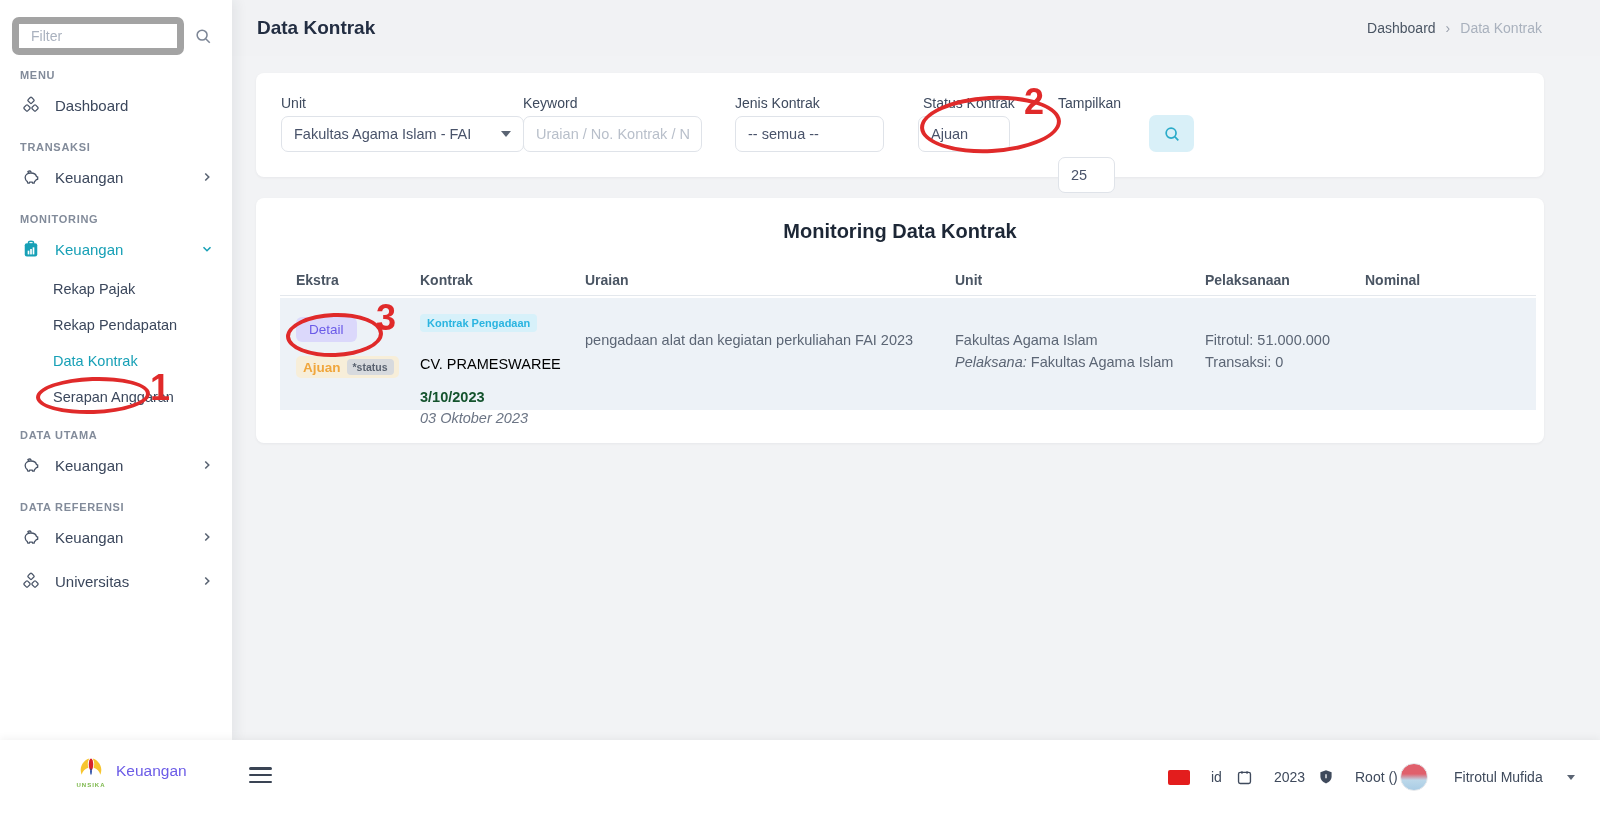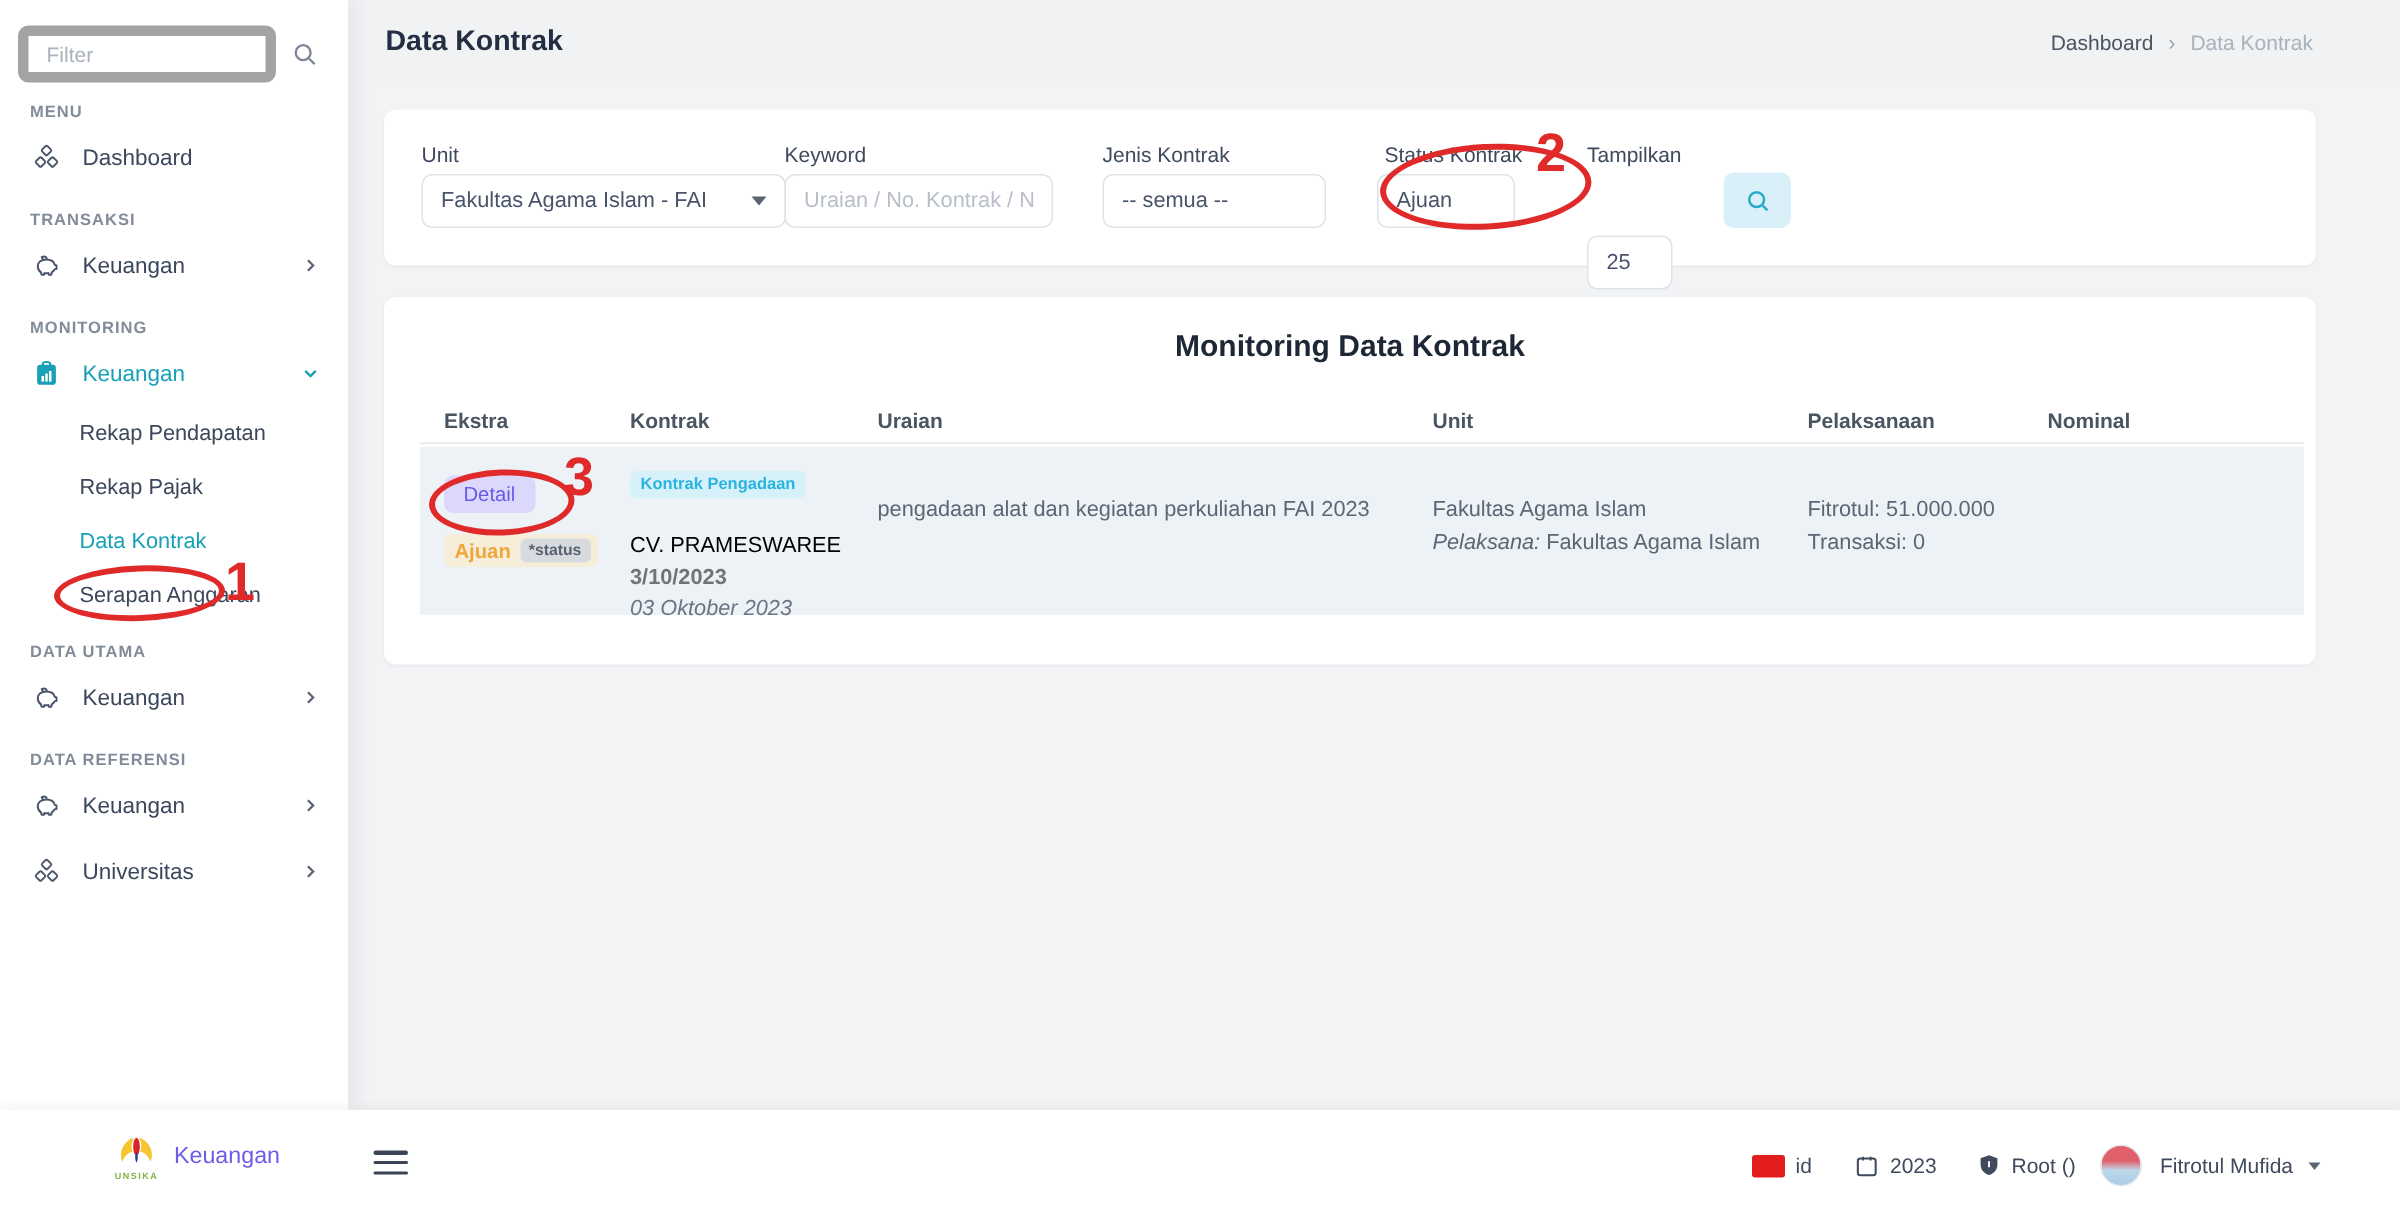--- a/index.html
+++ b/index.html
@@ -69,36 +69,36 @@
     color:#6a5ae8; font-size:13.5px; border:none; border-radius:6px; cursor:pointer;
     font-family:"Liberation Sans", sans-serif; }
   .status-badge { display:inline-flex; align-items:center; margin-top:14px; background:#f7eed9;
     border-radius:5px; padding:3px 5px 3px 7px; }
   .status-badge .aj { color:#f0a63c; font-weight:700; font-size:13.5px; }
   .status-badge .tag { margin-left:6px; background:#d7dade; color:#596270; font-size:10.5px;
     font-weight:700; padding:2px 6px; border-radius:4px; }
   .ktype-badge { display:inline-block; background:#d7f1fa; color:#2ab4e0; font-size:11px;
     font-weight:700; padding:3px 7px; border-radius:4px; margin-top:2px; }
   .vendor { margin-top:24px; color:#000000; }
-  .kdate { margin-top:5px; font-weight:700; color:#737373; }
+  .kdate { margin-top:17px; font-weight:700; color:#14532d; }
   .kdate2 { margin-top:5px; font-style:italic; color:#6c7585; }
   .line1 { margin-top:20px; }
   .line2 { margin-top:6px; }
   .ital { font-style:italic; }
 
   
   .bottombar { position:absolute; left:0; top:740px; width:1600px; height:74px; background:#fff;
     box-shadow:0 -2px 8px rgba(0,0,0,.05); z-index:6; }
   .brand { position:absolute; left:72px; top:10px; display:flex; align-items:center; cursor:pointer; }
   .brand-logo { width:38px; height:42px; display:flex; flex-direction:column; align-items:center; }
   .brand-sub { font-size:6px; font-weight:700; color:#7ab648; letter-spacing:1px; margin-top:-2px; }
   .brand-name { margin-left:6px; font-size:15.5px; color:#6c5ce7; }
   .burger { position:absolute; left:249px; top:27px; width:23px; cursor:pointer; }
   .burger div { height:2.6px; background:#3a4454; border-radius:2px; margin-bottom:4.2px; }
-  .bb-item { position:absolute; top:0; height:74px; display:flex; align-items:center; gap:7px;
+  .bb-item { position:absolute; top:0; height:74px; display:flex; align-items:center; gap:21px;
     font-size:14px; color:#3f4a5c; cursor:pointer; }
   .flag { width:22px; height:15px; background:#e31d1d; border-radius:2px; }
   .avatar { width:28px; height:28px; border-radius:50%;
     background:linear-gradient(180deg,#e0606c 0%,#e0606c 38%,#bcd8ea 62%,#a9cce4 100%);
     border:1px solid #e5e8ec; }
   .chev-dn { width:0; height:0; border-left:4.5px solid transparent; border-right:4.5px solid transparent;
     border-top:5px solid #5a6473; margin-left:3px; }
 
   
   .annot { position:absolute; border:4px solid #e02a2a; border-radius:50%;
@@ -162,24 +162,24 @@
           </svg>
       </span>
       <span class="nlabel">Keuangan</span>
       <span class="nchev">
         <svg width="14" height="14" viewBox="0 0 16 16" fill="none" stroke="currentColor" stroke-width="1.8">
             <path d="M4 6l4 4 4-4"></path>
           </svg>
       </span>
     </div>
     <div class="nav-sub">
+      <span>Rekap Pajak</span>
+    </div>
+    <div class="nav-sub">
       <span>Rekap Pendapatan</span>
-    </div>
-    <div class="nav-sub">
-      <span>Rekap Pajak</span>
     </div>
     <div class="nav-sub active">
       <span>Data Kontrak</span>
     </div>
     <div class="nav-sub">
       <span>Serapan Anggaran</span>
     </div>
 
     <div class="sec-label">DATA UTAMA</div>
     <div class="nav-item">

